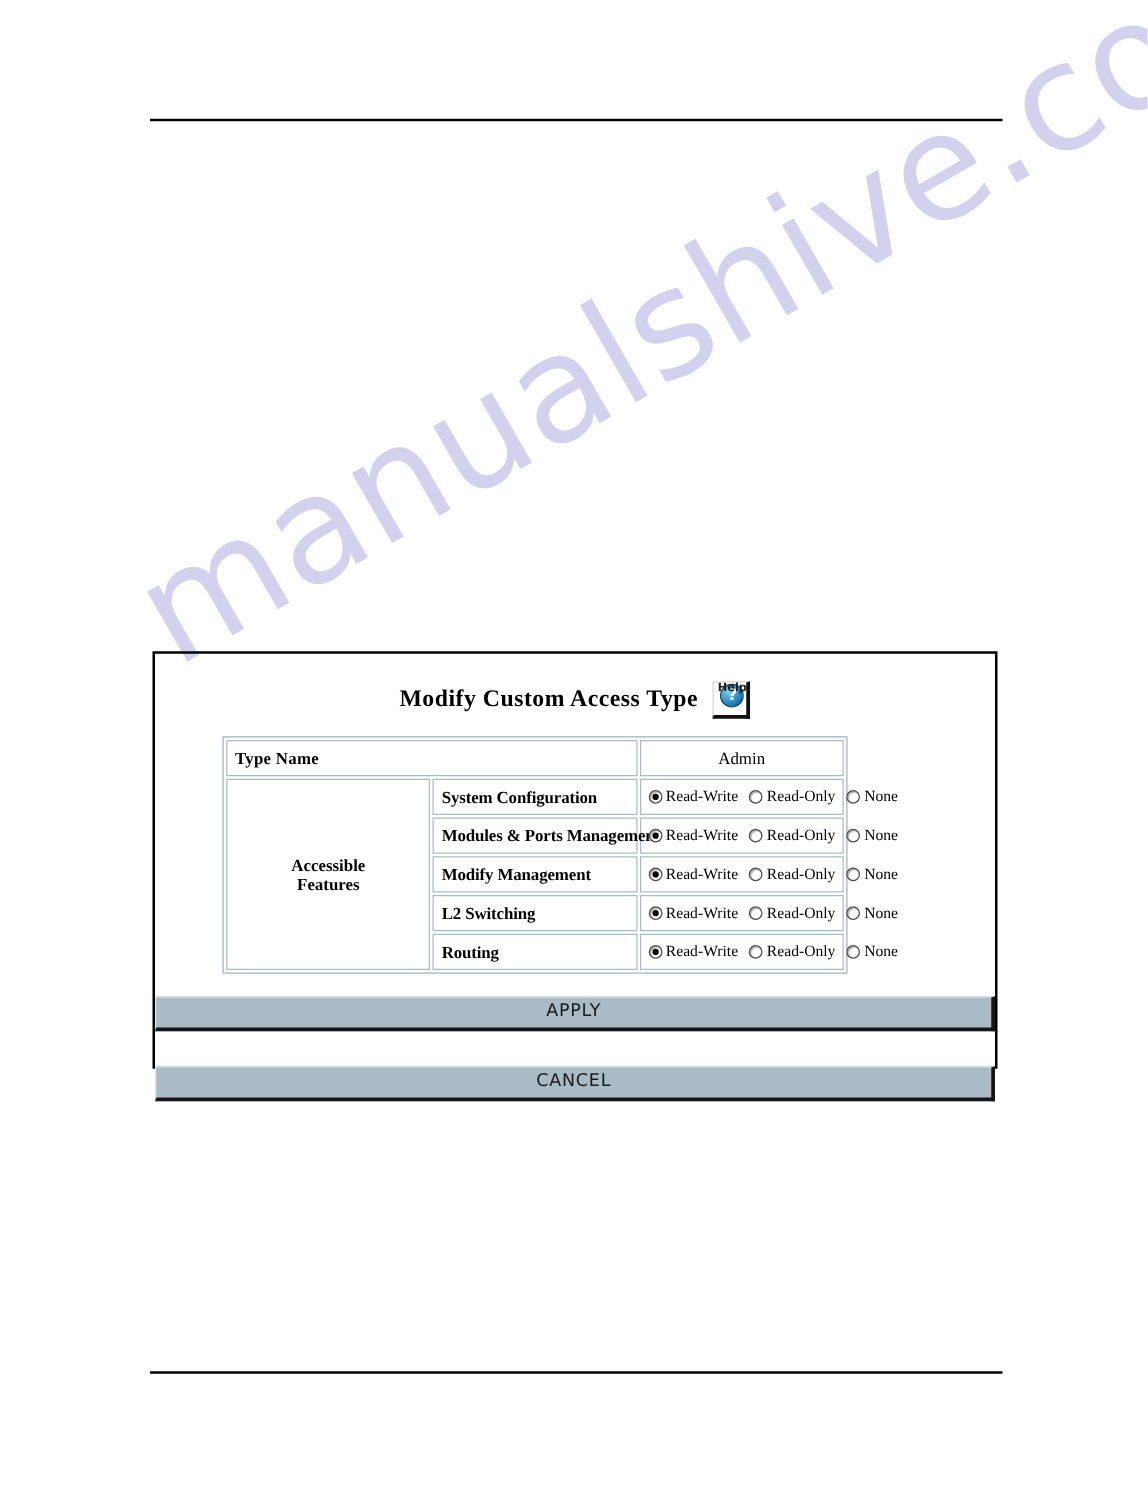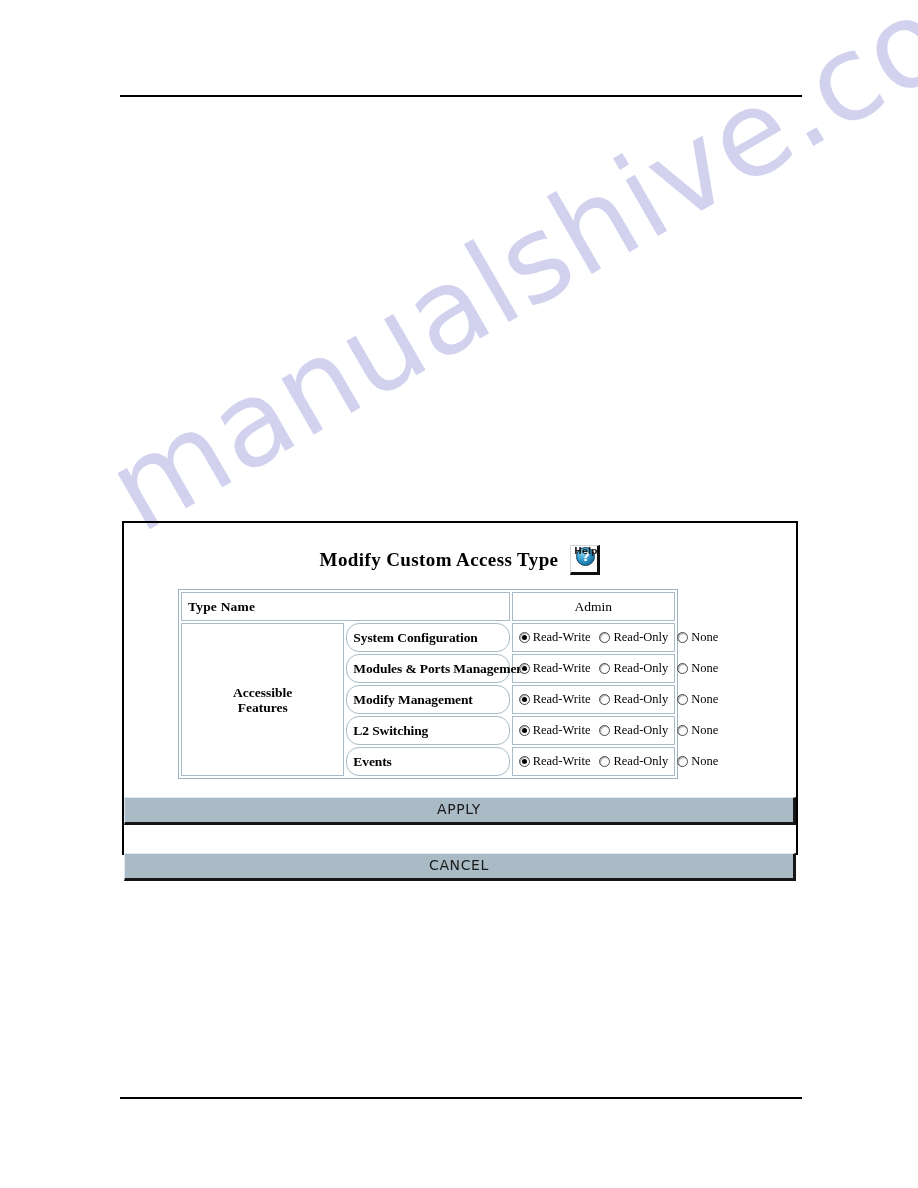--- a/index.html
+++ b/index.html
@@ -167,21 +167,20 @@
     font-size: 12.5px;
     line-height: 15px;
     width: 70px;
     padding: 0 4px;
   }
   td.feature-cell {
     font-weight: bold;
     font-size: 13.5px;
     letter-spacing: -0.1px;
     white-space: nowrap;
-    border-radius: 13px;
   }
   td.options-cell {
     padding: 0 4px;
   }
 
   .radio-group {
     display: flex;
     align-items: center;
     justify-content: flex-start;
     gap: 9px;
@@ -351,21 +350,21 @@
               </span>
               <span class="radio-opt">
                 <span class="radio-dot"></span>
                 <span class="radio-label">None</span>
               </span>
             </div>
           </td>
         </tr>
 
         <tr>
-          <td class="feature-cell">Events</td>
+          <td class="feature-cell">Routing</td>
           <td class="options-cell">
             <div class="radio-group">
               <span class="radio-opt selected">
                 <span class="radio-dot"></span>
                 <span class="radio-label">Read-Write</span>
               </span>
               <span class="radio-opt">
                 <span class="radio-dot"></span>
                 <span class="radio-label">Read-Only</span>
               </span>

